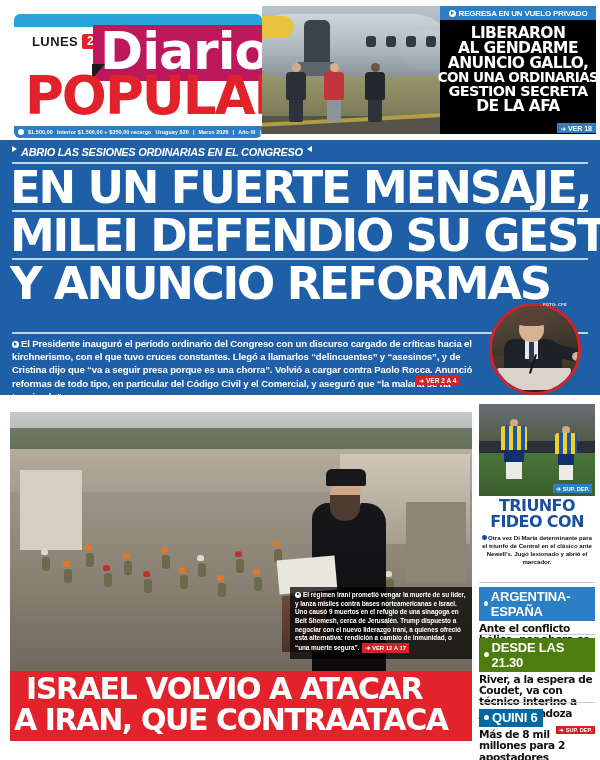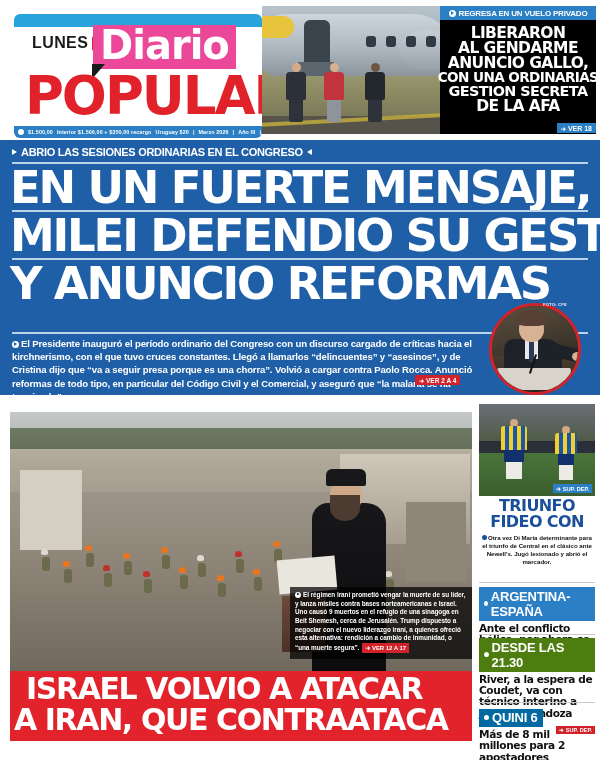--- a/index.html
+++ b/index.html
@@ -11,25 +11,25 @@
     position:relative;
   }
   .page { position:relative; width:600px; height:760px; background:#fff; overflow:hidden; }
 
   
   .masthead { position:absolute; left:0; top:0; width:600px; height:138px; }
   .mh-left { position:absolute; left:14px; top:8px; width:248px; height:126px; }
   .mh-blue-top { position:absolute; left:0; top:6px; width:248px; height:13px;
       background:#29a3dc; border-radius:6px 6px 0 0; }
   .mh-lunes { position:absolute; left:18px; top:26px; display:flex; align-items:center; gap:4px; }
-  .mh-lunes-txt { font-size:16px; font-weight:bold; color:#1a1a1a; letter-spacing:.4px; }
+  .mh-lunes-txt { font-size:13px; font-weight:bold; color:#1a1a1a; letter-spacing:.4px; }
   .mh-lunes-num { background:#e2222b; color:#fff; font-size:12px; font-weight:bold;
       padding:1px 5px 2px; border-radius:2px; line-height:1; }
   .mh-diario-wrap { position:absolute; left:79px; top:17px; }
-  .mh-diario { background:#ec4899; color:#fff; font-size:40px; font-weight:bold;
+  .mh-diario { background:#be185d; color:#fff; font-size:52px; font-weight:bold;
       font-family:"DejaVu Sans", sans-serif; letter-spacing:-1px;
       padding:1px 7px 4px 7px; line-height:.98; display:inline-block; }
   .mh-tail { position:absolute; left:78px; top:56px; width:0; height:0;
       border-left:13px solid #1a1a1a; border-bottom:15px solid transparent; }
   .mh-popular { position:absolute; left:11px; top:61px; color:#e2222b; font-size:53px;
       font-weight:bold; font-family:"DejaVu Sans", sans-serif; letter-spacing:-2px;
       line-height:1; }
   .mh-price { position:absolute; left:0; top:118px; width:248px; height:12px;
       background:#2b7fc4; border-radius:0 0 6px 6px; display:flex; align-items:center;
       padding-left:4px; gap:4px; overflow:hidden; }
@@ -81,21 +81,21 @@
   .tr-head { position:absolute; left:440px; top:21px; width:156px; height:98px;
       display:flex; flex-direction:column; align-items:center; justify-content:center;
       text-align:center; color:#fff; font-weight:bold; font-size:15.5px; line-height:.97;
       letter-spacing:-.6px; font-family:"DejaVu Sans", sans-serif; padding:0 2px; }
   .tr-head div { white-space:nowrap; }
   .tr-ver { position:absolute; right:4px; bottom:5px; background:#2b7fc4; color:#fff;
       font-size:7px; font-weight:bold; padding:1.5px 4px; display:flex; align-items:center; gap:2px; }
 
   
   .main-blue { position:absolute; left:0; top:140px; width:600px; height:255px; background:#1f5fa8; }
-  .mb-kicker { position:absolute; left:12px; top:146px; display:flex; align-items:center; gap:4px; }
+  .mb-kicker { position:absolute; left:12px; top:146px; display:flex; align-items:flex-start; gap:4px;font-style:italic; }
   .mb-kicker .arL { width:0;height:0;border-left:5px solid #fff;border-top:3.5px solid transparent;border-bottom:3.5px solid transparent; }
   .mb-kicker .arR { width:0;height:0;border-right:5px solid #fff;border-top:3.5px solid transparent;border-bottom:3.5px solid transparent; }
   .mb-kicker span { color:#fff; font-size:11px; font-weight:bold; letter-spacing:-.3px; }
   .rule { position:absolute; left:12px; width:576px; height:1.5px; background:#bcd4ea; }
   .mb-line { position:absolute; left:10px; color:#fff; font-weight:bold;
       font-family:"DejaVu Sans", sans-serif; letter-spacing:-2.2px; white-space:nowrap; }
   .mb-l1 { top:165px; font-size:45px; line-height:1; }
   .mb-l2 { top:213px; font-size:45px; line-height:1; }
   .mb-l3 { top:261px; font-size:45px; line-height:1; }
 

